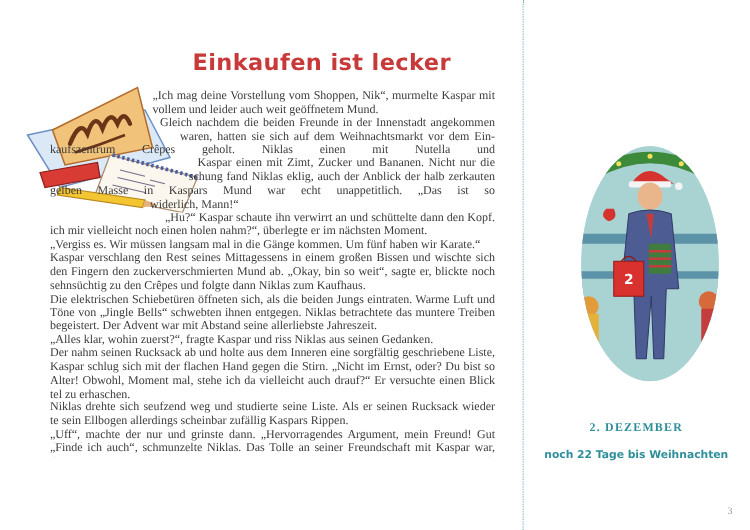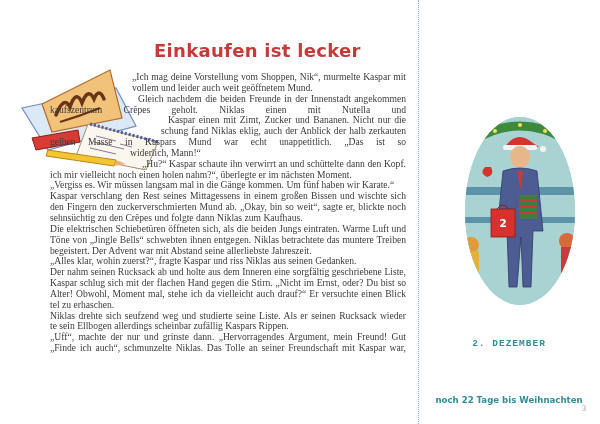--- a/index.html
+++ b/index.html
@@ -15,43 +15,42 @@
 
   .title {
     position: absolute; left: 154px; top: 40px;
     font-family: "DejaVu Sans", sans-serif; font-weight: bold;
     font-size: 18px; letter-spacing: 0.3px; color: #c8393a;
   }
 
   .illus-left { position: absolute; left: 8px; top: 60px; width: 160px; height: 110px; }
 
   .body-text {
-    position: absolute; left: 50px; top: 72px; width: 356px;
+    position: absolute; left: 40px; top: 72px; width: 356px;
     font-family: "Liberation Serif", serif; font-size: 9.6px; line-height: 10.85px;
     color: #3c3c3c; text-align: justify;
   }
   .line { display: block; white-space: nowrap; overflow: hidden; height: 10.85px; }
   .line.just { text-align: justify; text-align-last: justify; white-space: normal; }
 
   .oval {
     position: absolute; left: 465px; top: 117px; width: 110px; height: 188px;
     border-radius: 50%; overflow: hidden;
     background: linear-gradient(180deg, #8fc9cf 0%, #b9dcd8 40%, #6d9fb0 70%, #bcd8d8 100%);
   }
 
   .date-heading {
     position: absolute; left: 418px; width: 182px; top: 338px; text-align: center;
-    font-family: Liberation Mono, monospace; font-weight: bold; font-size: 9.5px;
+    font-family: Liberation Serif, serif; font-weight: bold; font-size: 9.5px;
     letter-spacing: 1px; color: #2e8f9a;
   }
   .date-sub {
     position: absolute; left: 418px; width: 182px; top: 359px; text-align: center;
     font-family: "DejaVu Sans", sans-serif; font-weight: bold; font-size: 8.6px;
     color: #2e8f9a;
-    margin-top: 36px;
   }
   .page-number {
     position: absolute; left: 582px; top: 404px;
     font-family: "Liberation Serif", serif; font-size: 8px; color: #9a9a9a;
   }
 </style>
 </head>
 <body>
 
 <div class="spread">
@@ -75,20 +74,21 @@
       <polygon points="108,100 118,104 106,106" fill="#e7b07a"></polygon>
     </svg>
   </div>
 
   <div class="title">Einkaufen ist lecker</div>
 
   <div class="body-text">
     <span class="line just" style="padding-left:82px">„Ich mag deine Vorstellung vom Shoppen, Nik“, murmelte Kaspar mit</span>
     <span class="line" style="padding-left:82px">vollem und leider auch weit geöffnetem Mund.</span>
     <span class="line just" style="padding-left:88px">Gleich nachdem die beiden Freunde in der Innenstadt angekommen</span>
+    <span class="line just" style="padding-left:104px">waren, hatten sie sich auf dem Weihnachtsmarkt vor dem Ein-</span>
     <span class="line just" style="">kaufszentrum Crêpes geholt. Niklas einen mit Nutella und</span>
     <span class="line just" style="padding-left:118px">Kaspar einen mit Zimt, Zucker und Bananen. Nicht nur die Mi-</span>
     <span class="line just" style="padding-left:111px">schung fand Niklas eklig, auch der Anblick der halb zerkauten</span>
     <span class="line just" style="">gelben Masse in Kaspars Mund war echt unappetitlich. „Das ist so</span>
     <span class="line" style="padding-left:80px">widerlich, Mann!“</span>
     <span class="line just" style="padding-left:92px">„Hu?“ Kaspar schaute ihn verwirrt an und schüttelte dann den Kopf. „Hm, ob</span>
     <span class="line">ich mir vielleicht noch einen holen nahm?“, überlegte er im nächsten Moment.</span>
     <span class="line">„Vergiss es. Wir müssen langsam mal in die Gänge kommen. Um fünf haben wir Karate.“</span>
     <span class="line just">Kaspar verschlang den Rest seines Mittagessens in einem großen Bissen und wischte sich dann mit</span>
     <span class="line just">den Fingern den zuckerverschmierten Mund ab. „Okay, bin so weit“, sagte er, blickte noch einmal</span>

